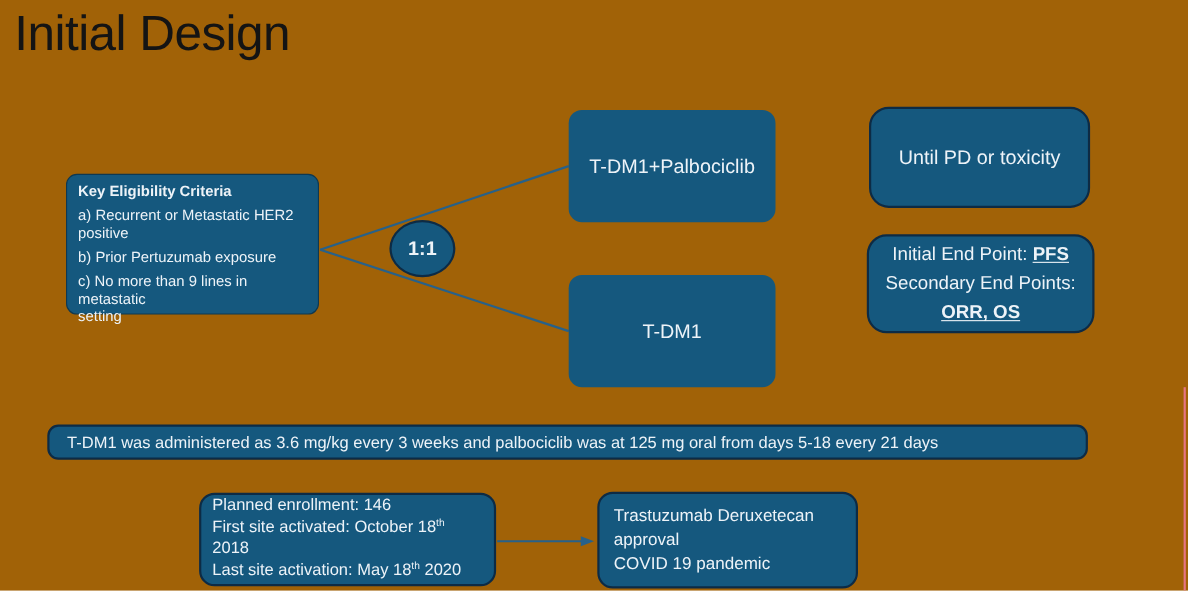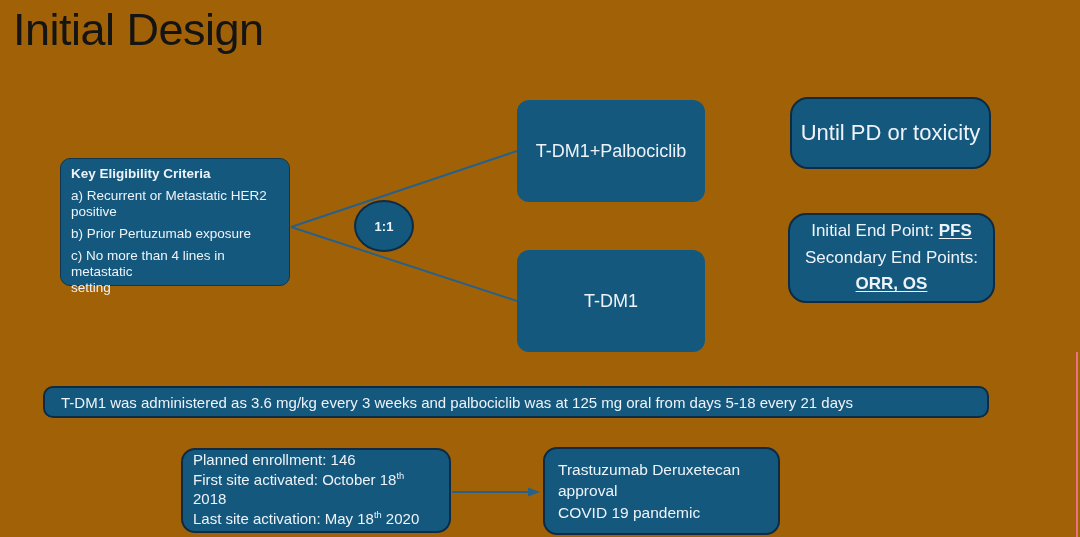--- a/index.html
+++ b/index.html
@@ -51,42 +51,42 @@
   .eligibility .heading { font-weight: 700; }
   .eligibility .item { margin-top: 6px; white-space: pre-line; }
 
   
   .rand-ellipse {
     left: 354px; top: 200px;
     width: 60px; height: 52px;
     border-radius: 50%;
     border: 2.5px solid #0D2B45;
     display: flex; align-items: center; justify-content: center;
-    font-size: 13px; font-weight: 700;
+    font-size: 18px; font-weight: 700;
   }
 
   
   .arm {
     left: 517px;
     width: 188px; height: 102px;
     border-radius: 12px;
     display: flex; align-items: center; justify-content: center;
     font-size: 18px;
   }
   .arm-top { top: 100px; }
   .arm-bottom { top: 250px; }
 
   
   .duration {
     left: 790px; top: 97px;
-    width: 201px; height: 72px;
+    width: 201px; height: 92px;
     border-radius: 18px;
     border: 2px solid #0D2B45;
     display: flex; align-items: center; justify-content: center;
-    font-size: 22px;
+    font-size: 18px;
   }
 
   
   .endpoints {
     left: 788px; top: 213px;
     width: 207px; height: 90px;
     border-radius: 18px;
     border: 2px solid #0D2B45;
     display: flex; flex-direction: column;
     align-items: center; justify-content: center;
@@ -151,21 +151,21 @@
     <line x1="291" y1="227" x2="517" y2="301" stroke="#27618A" stroke-width="2"></line>
     <line x1="452" y1="492" x2="529" y2="492" stroke="#27618A" stroke-width="1.8"></line>
     <polygon points="528,487.5 540,492 528,496.5" fill="#27618A"></polygon>
   </svg>
 
   <div class="box eligibility">
     <div class="heading">Key Eligibility Criteria</div>
     <div class="item">a) Recurrent or Metastatic HER2
 positive</div>
     <div class="item">b) Prior Pertuzumab exposure</div>
-    <div class="item">c) No more than 4 lines in metastatic
+    <div class="item">c) No more than 9 lines in metastatic
 setting</div>
   </div>
 
   <div class="box rand-ellipse">
     <span>1:1</span>
   </div>
 
   <div class="box arm arm-top">
     <span>T-DM1+Palbociclib</span>
   </div>

